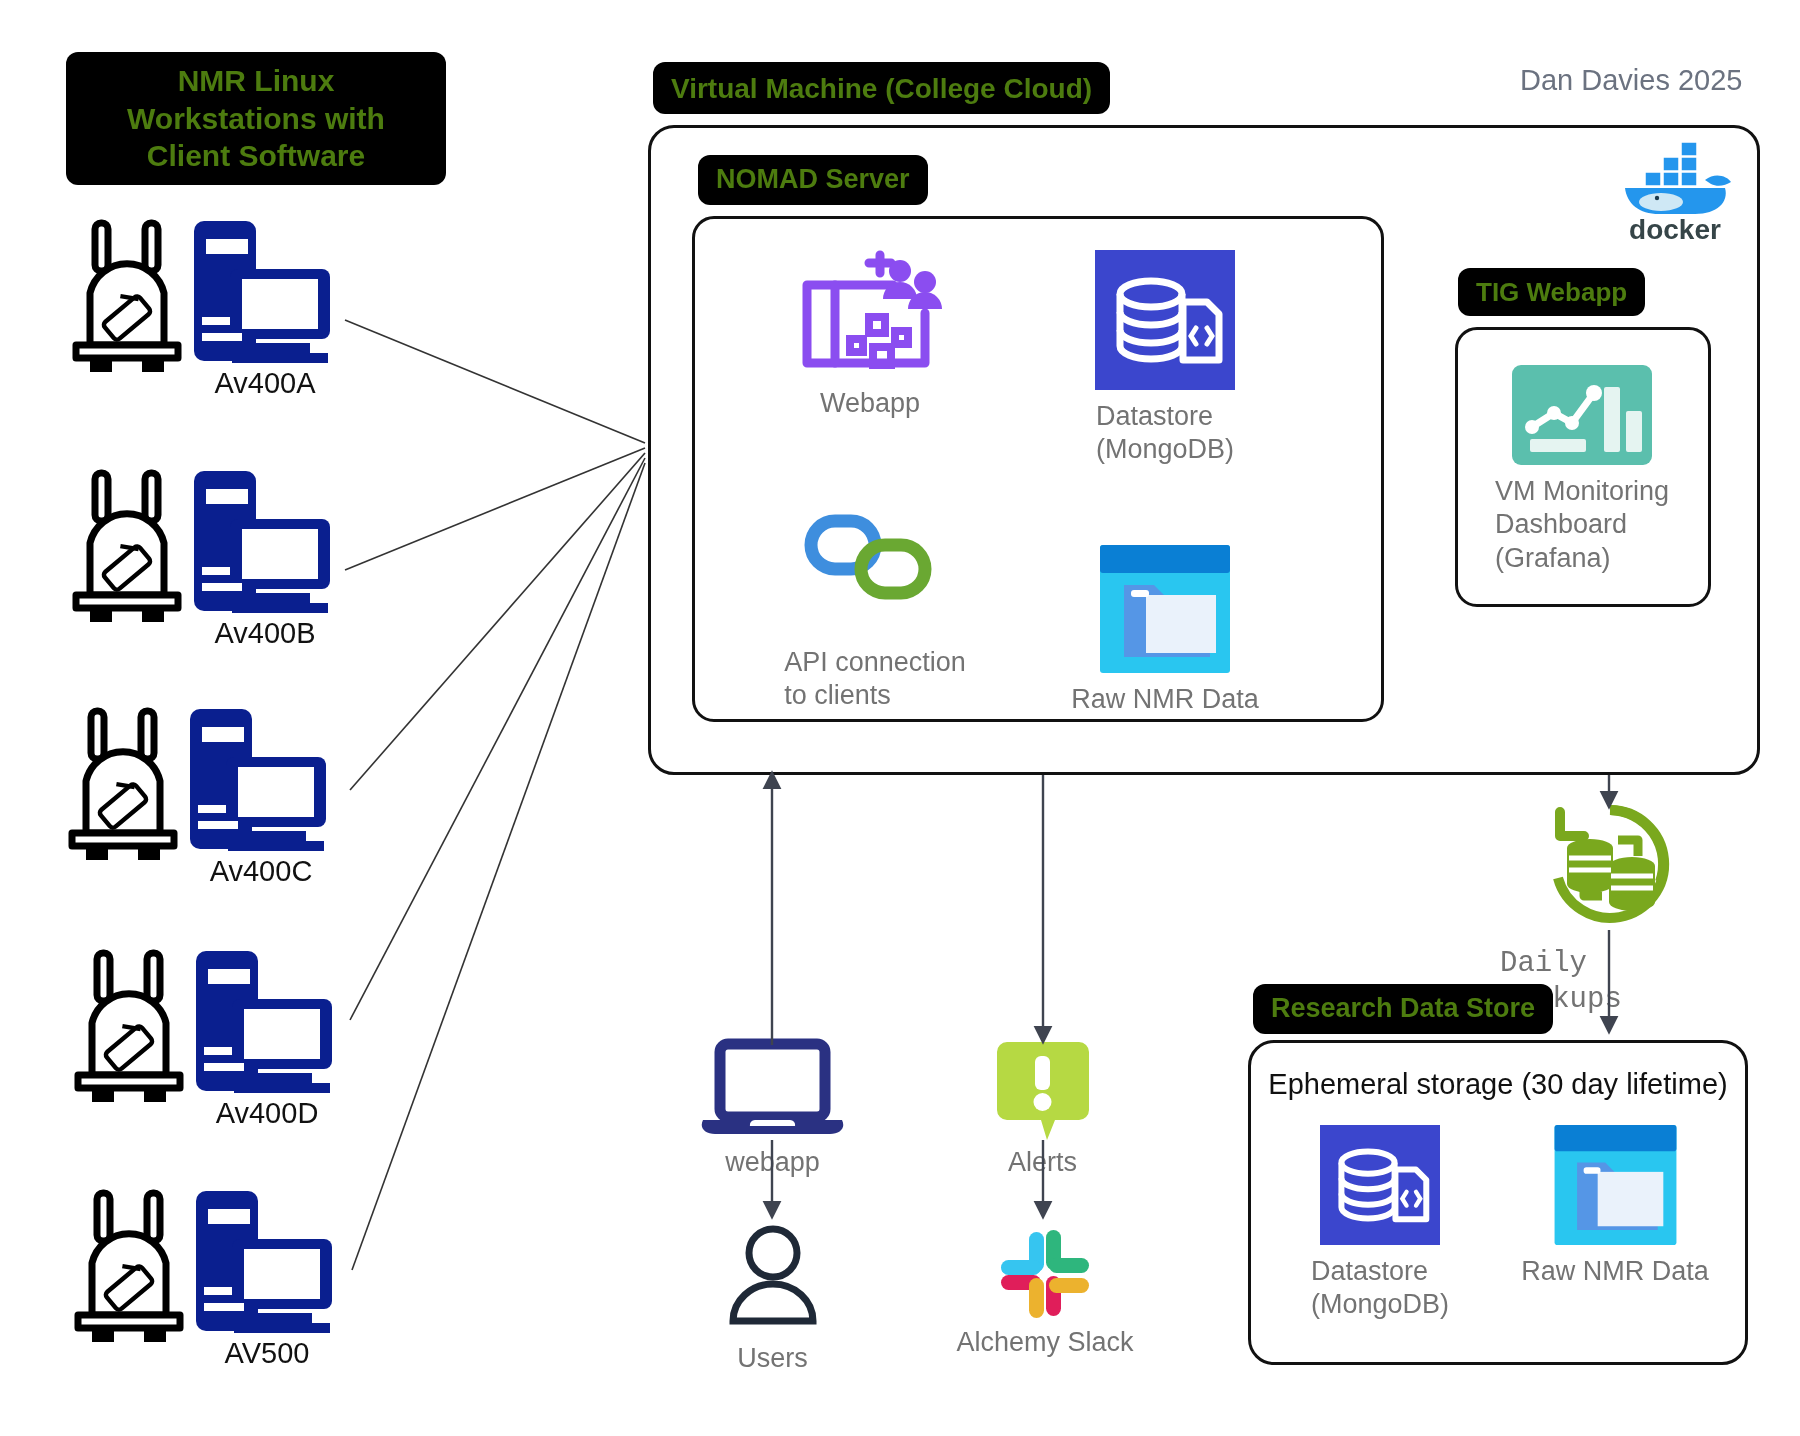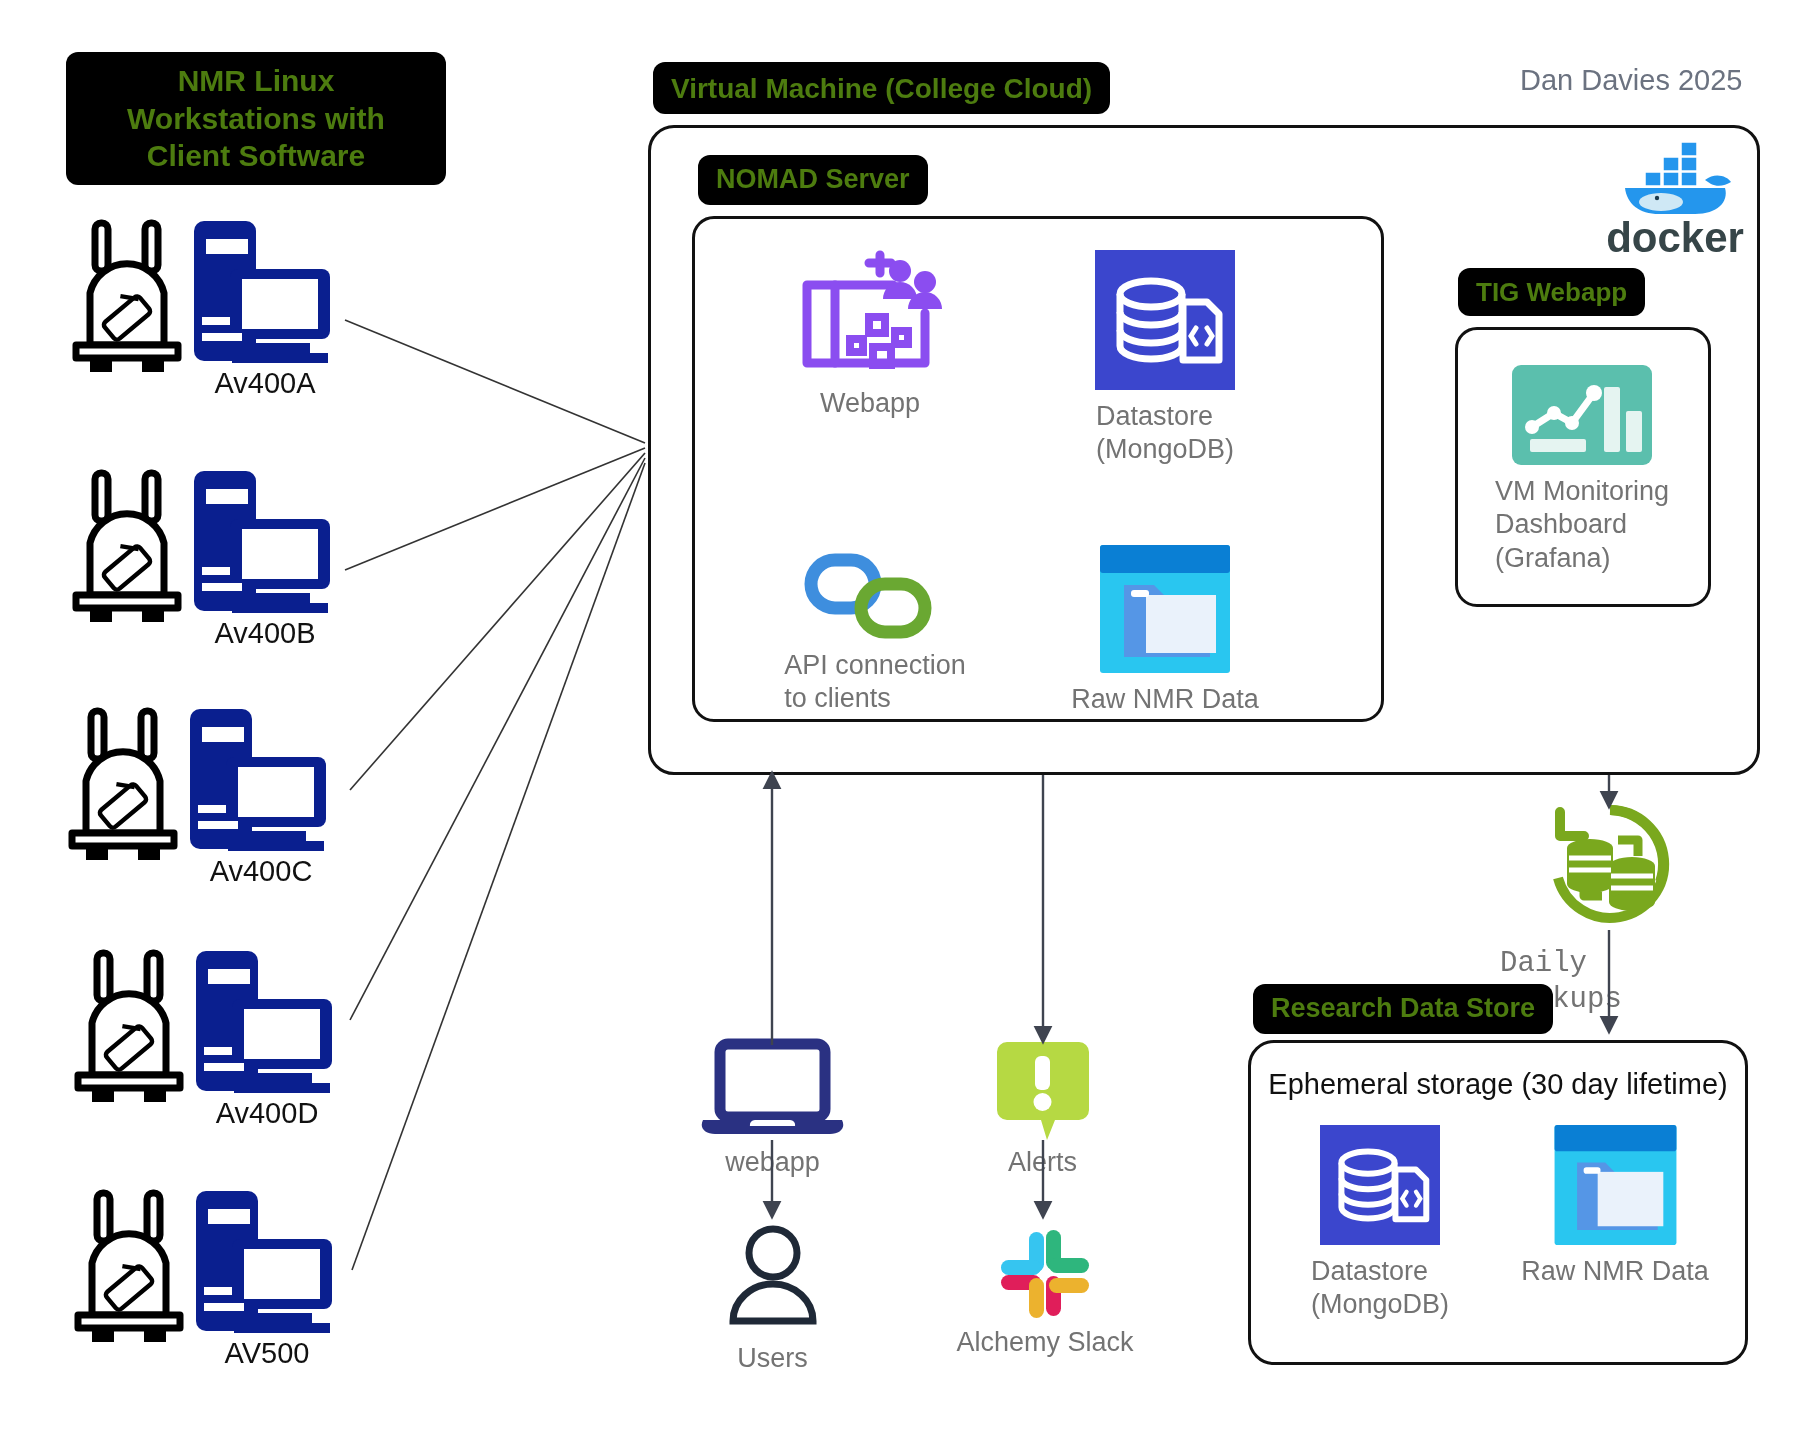--- a/index.html
+++ b/index.html
@@ -302,21 +302,21 @@
         <rect x="76" y="32" width="16" height="14" stroke="#fff" stroke-width="1.5"></rect>
         <rect x="58" y="17" width="16" height="14" stroke="#fff" stroke-width="1.5"></rect>
         <rect x="76" y="17" width="16" height="14" stroke="#fff" stroke-width="1.5"></rect>
         <rect x="76" y="2" width="16" height="14" stroke="#fff" stroke-width="1.5"></rect>
       </g>
       <path d="M20 48 h100 c4 14 -8 26 -30 26 h-36 c-20 0 -32 -10 -34 -26 z" fill="#2496ed"></path>
       <path d="M100 40 c10 -8 22 -4 26 2 c-6 4 -14 5 -20 2 z" fill="#2496ed"></path>
       <ellipse cx="56" cy="62" rx="22" ry="9" fill="#cfe8f5"></ellipse>
       <circle cx="52" cy="58" r="2.2" fill="#1d3a4d"></circle>
     </svg>
-    <div style="font-size:42px;color:#364548;font-weight:600;text-align:center;margin-top:-4px;">docker</div>
+    <div style="font-size:28px;color:#364548;font-weight:600;text-align:center;margin-top:-4px;">docker</div>
   </div>
 
   <div class="abs panel-inner" style="left:692px; top:216px; width:692px; height:506px;"></div>
 
   <div class="abs pill" style="left:698px; top:155px; height:50px; font-size:27px;">
     <span>NOMAD Server</span>
   </div>
 
   <div class="abs node" style="left:740px; top:255px; width:260px;">
     <svg width="150" height="122" viewBox="0 0 150 122">
@@ -353,21 +353,21 @@
       </g>
       <g fill="none" stroke="#ffffff" stroke-width="5" stroke-linecap="round">
         <path d="M101 78 l-5 8 l5 8"></path>
         <path d="M112 78 l5 8 l-5 8"></path>
       </g>
     </svg>
     <div class="node-label" style="margin-top:10px;">Datastore
 (MongoDB)</div>
   </div>
 
-  <div class="abs node" style="left:740px; top:554px; width:270px;">
+  <div class="abs node" style="left:740px; top:515px; width:270px;gap:36px;">
     <svg width="140" height="85" viewBox="0 0 140 85">
       <rect x="6" y="6" width="64" height="48" rx="24" fill="none" stroke="#3e8ede" stroke-width="13"></rect>
       <rect x="56" y="30" width="64" height="48" rx="24" fill="none" stroke="#6aa832" stroke-width="13"></rect>
     </svg>
     <div class="node-label" style="margin-top:10px;">API connection
 to clients</div>
   </div>
 
   <div class="abs node" style="left:1035px; top:545px; width:260px;">
     <svg width="130" height="128" viewBox="0 0 130 128">

